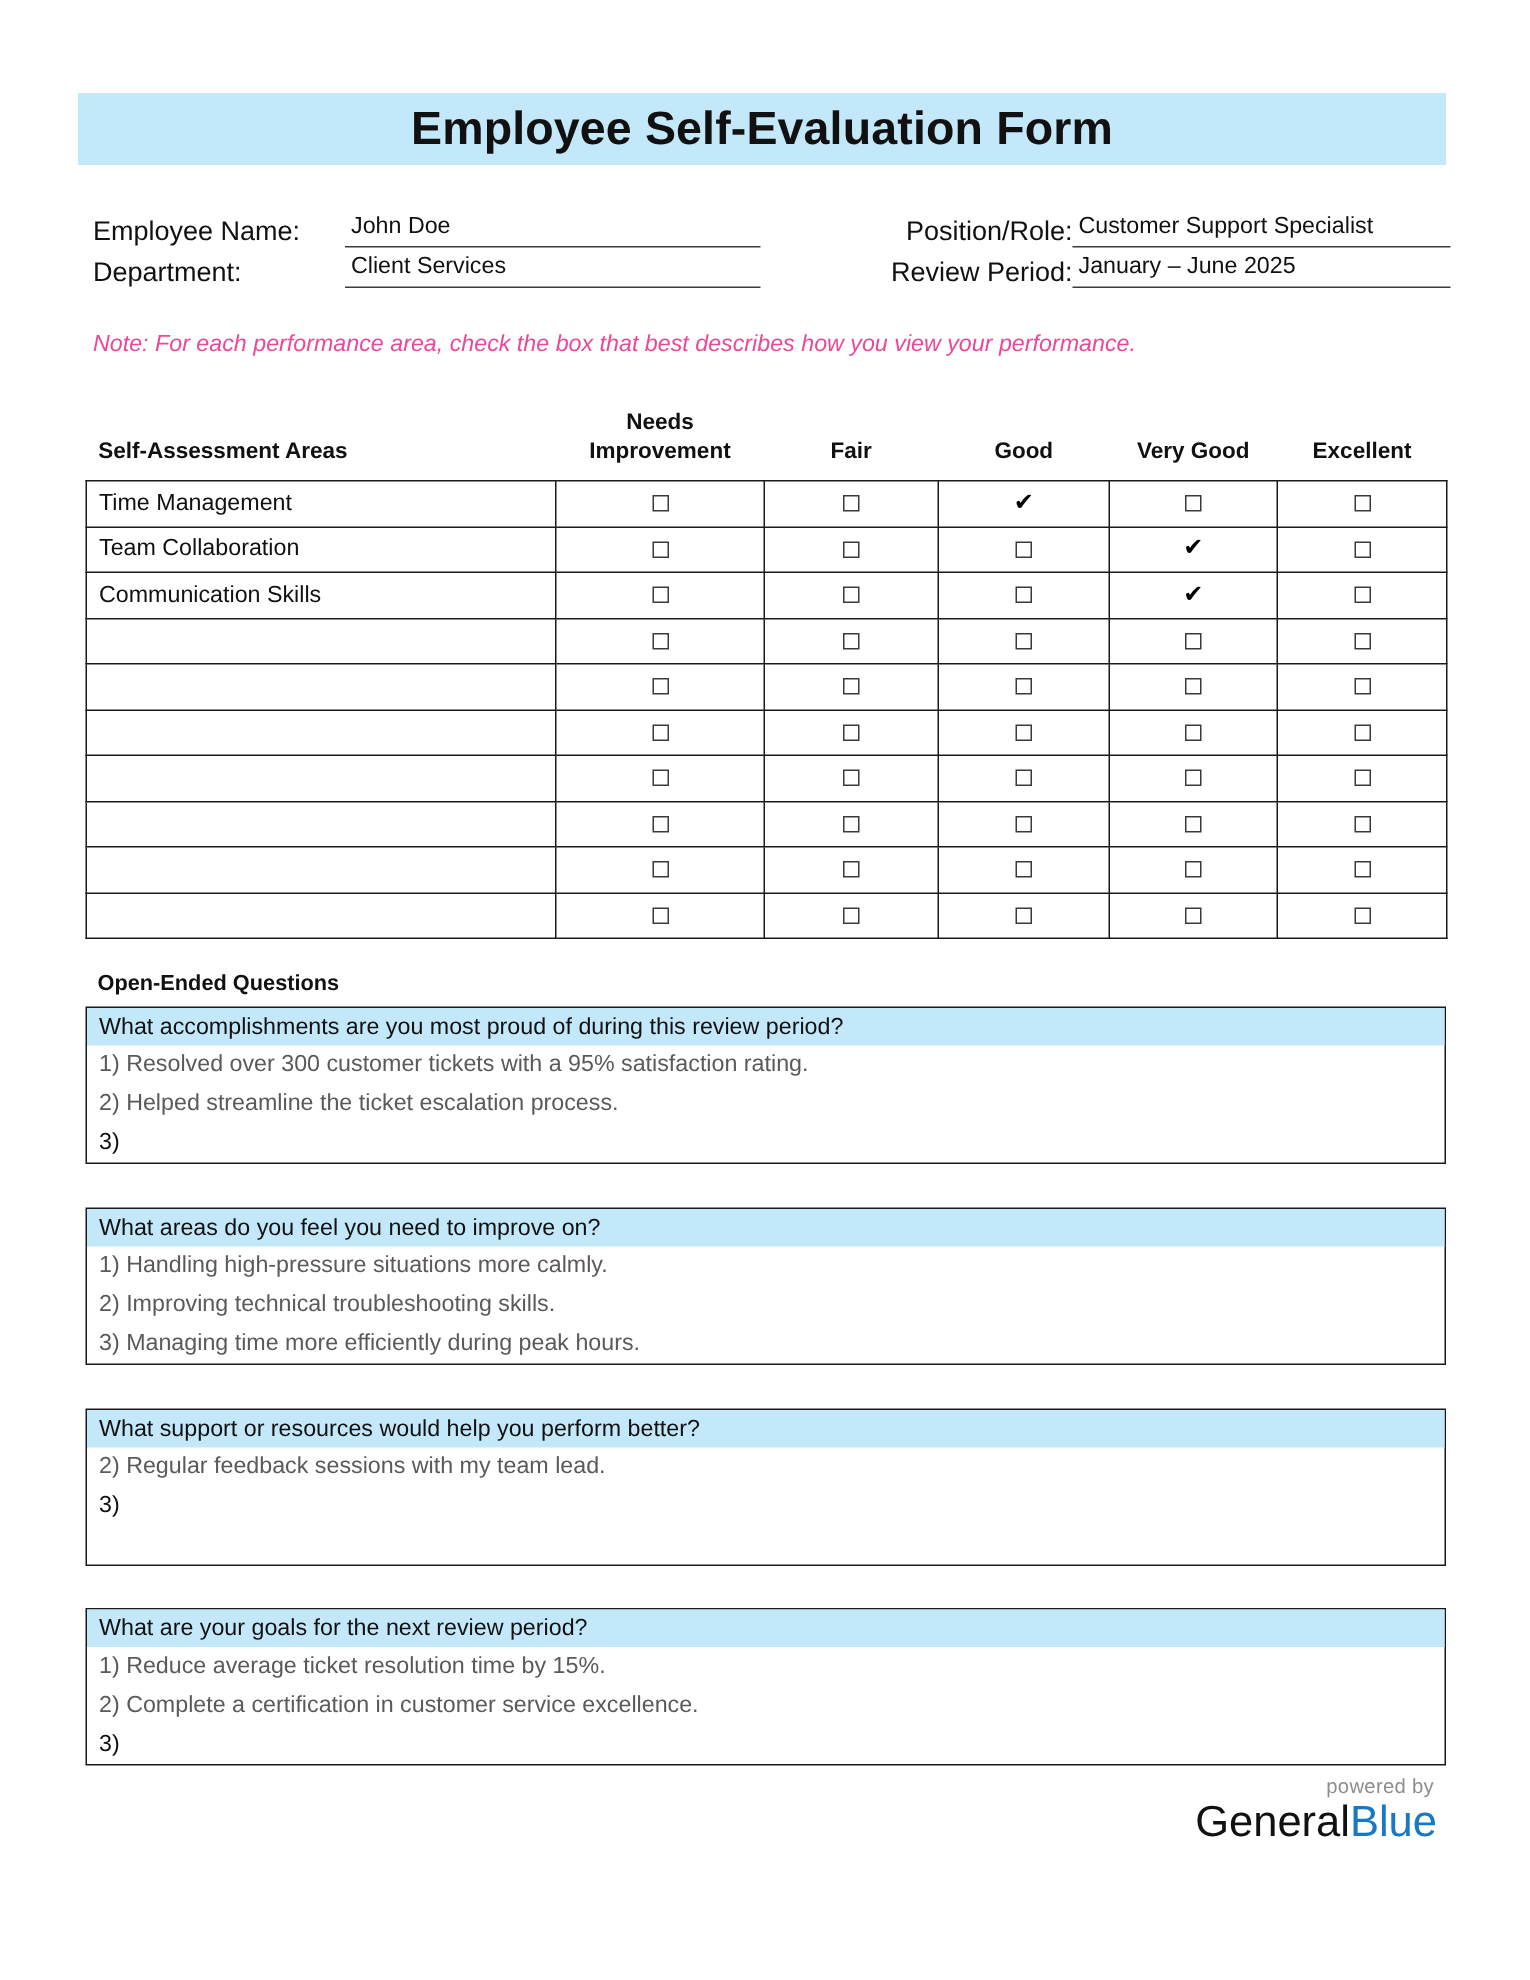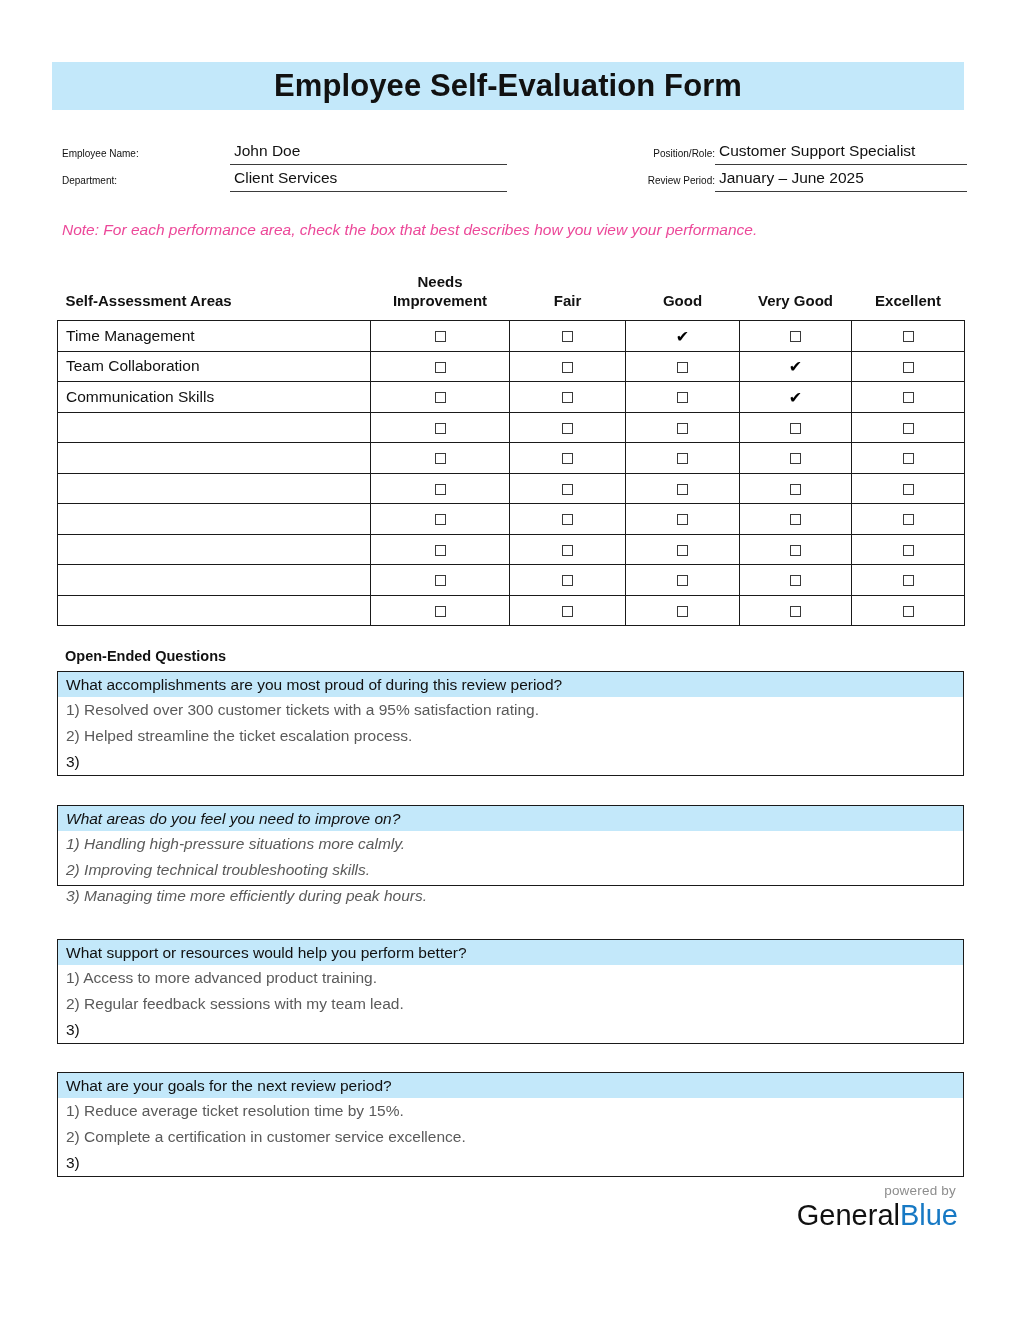--- a/index.html
+++ b/index.html
@@ -54,21 +54,21 @@
     height: 27px;
     display: flex;
     align-items: flex-end;
   }
   .field-row.r1 { top: 0; }
   .field-row.r2 { top: 27px; }
   .field-row.left  { left: 0px; }
   .field-row.right { left: 507px; }
 
   .field-label {
-    font-size: 10px;
+    font-size: 18px;
     color: #111111;
     line-height: 22px;
     white-space: nowrap;
   }
   .field-label.lw { width: 168px; }
   .field-label.rw { width: 146px; text-align: right; }
 
   .field-value {
     font-size: 15.5px;
     color: #111111;
@@ -171,21 +171,21 @@
   }
   .qblock {
     position: absolute;
     left: 57px;
     width: 907px;
     border: 1px solid #1a1a1a;
     box-sizing: border-box;
     background: #ffffff;
   }
   .qblock.b1 { top: 671px; height: 105px; }
-  .qblock.b2 { top: 805px; height: 81px; font-style: italic; }
+  .qblock.b2 { top: 805px; height: 105px; }
   .qblock.b3 { top: 939px; height: 105px; }
   .qblock.b4 { top: 1072px; height: 105px; }
 
   .q-head {
     background: #c3e8fa;
     height: 25px;
     line-height: 25px;
     padding-left: 8px;
     font-size: 15.5px;
     color: #111111;
@@ -374,21 +374,20 @@
 
   <div class="qblock b2">
     <div class="q-head">What areas do you feel you need to improve on?</div>
     <div class="q-line">1) Handling high-pressure situations more calmly.</div>
     <div class="q-line">2) Improving technical troubleshooting skills.</div>
     <div class="q-line">3) Managing time more efficiently during peak hours.</div>
   </div>
 
   <div class="qblock b3">
     <div class="q-head">What support or resources would help you perform better?</div>
-    <div class="q-line">1) Access to more advanced product training.</div>
     <div class="q-line">2) Regular feedback sessions with my team lead.</div>
     <div class="q-line empty">3)</div>
   </div>
 
   <div class="qblock b4">
     <div class="q-head">What are your goals for the next review period?</div>
     <div class="q-line">1) Reduce average ticket resolution time by 15%.</div>
     <div class="q-line">2) Complete a certification in customer service excellence.</div>
     <div class="q-line empty">3)</div>
   </div>

